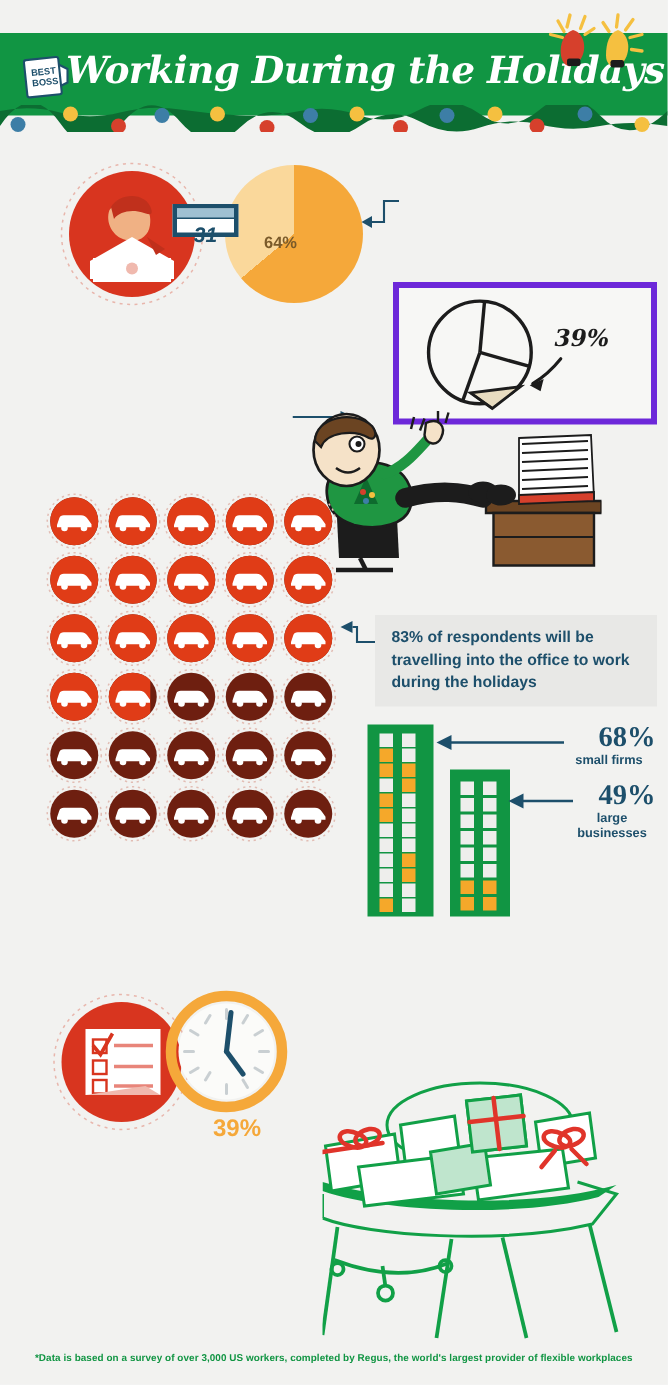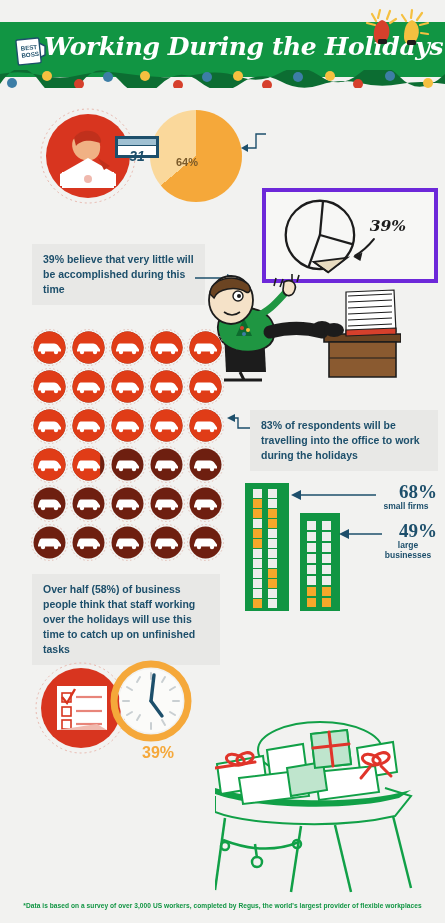--- a/index.html
+++ b/index.html
@@ -211,21 +211,20 @@
       <path d="M52,40 L41,71" fill="none" stroke="#1c1c1c" stroke-width="2.2"></path>
       <path d="M52,40 L84,49" fill="none" stroke="#1c1c1c" stroke-width="2.2"></path>
       <text x="100" y="36" font-family="DejaVu Serif, serif" font-size="15" font-style="italic" font-weight="bold" fill="#1c1c1c">39%</text>
       <path d="M104,44 Q96,54 86,60" fill="none" stroke="#1c1c1c" stroke-width="2" stroke-linecap="round"></path>
       <path d="M84,61 L93,57 L91,65 Z" fill="#1c1c1c"></path>
       <path d="M46,66 L78,62 L60,76 Z" fill="#e8dcc0" stroke="#1c1c1c" stroke-width="1.8"></path>
       <path d="M46,66 L60,76" fill="none" stroke="#1c1c1c" stroke-width="1.5"></path>
     </svg>
   </div>
 
-  <div class="callout" style="left:32px; top:244px; width:173px;">39% believe that very little will be accomplished during this time</div>
 
   <svg class="leader" style="left:195px; top:270px; width:42px; height:16px;" viewBox="0 0 42 16">
     <line x1="0" y1="8" x2="33" y2="8" stroke="#1d4f6b" stroke-width="1.4"></line>
     <path d="M41,8 L32,4 L32,12 Z" fill="#1d4f6b"></path>
   </svg>
 
   <svg class="officeguy" viewBox="0 0 205 110">
 
     <path d="M128,62 L205,62 L205,70 L128,70 Z" fill="#6b4422" stroke="#1c1c1c" stroke-width="1.6"></path>
     <path d="M133,70 L200,70 L200,105 L133,105 Z" fill="#8a5a30" stroke="#1c1c1c" stroke-width="1.6"></path>
@@ -617,21 +616,20 @@
   <div class="stat-num" style="left:381px; top:481px;">68%</div>
   <div class="stat-sub" style="left:378px; top:501px; width:56px;">small firms</div>
 
   <svg class="leader" style="left:338px; top:527px; width:44px; height:14px;" viewBox="0 0 44 14">
     <line x1="44" y1="7" x2="10" y2="7" stroke="#1d4f6b" stroke-width="1.6"></line>
     <path d="M1,7 L11,2 L11,12 Z" fill="#1d4f6b"></path>
   </svg>
   <div class="stat-num" style="left:381px; top:520px;">49%</div>
   <div class="stat-sub" style="left:378px; top:540px; width:60px;">large businesses</div>
 
-  <div class="callout" style="left:32px; top:574px; width:188px;">Over half (58%) of business people think that staff working over the holidays will use this time to catch up on unfinished tasks</div>
 
 
   <svg class="clipboard-circle" viewBox="0 0 92 92">
     <circle cx="46" cy="46" r="45" fill="none" stroke="#e8b6ac" stroke-width="1" stroke-dasharray="2 3"></circle>
     <circle cx="46" cy="46" r="40" fill="#d8351f"></circle>
     <rect x="22" y="24" width="50" height="44" fill="#ffffff"></rect>
     <rect x="27" y="31" width="9" height="9" fill="none" stroke="#d8351f" stroke-width="1.6"></rect>
     <path d="M27,35 L32,41 L40,27" fill="none" stroke="#d8351f" stroke-width="2.4"></path>
     <rect x="27" y="45" width="9" height="9" fill="none" stroke="#d8351f" stroke-width="1.6"></rect>
     <rect x="27" y="58" width="9" height="9" fill="none" stroke="#d8351f" stroke-width="1.6"></rect>

